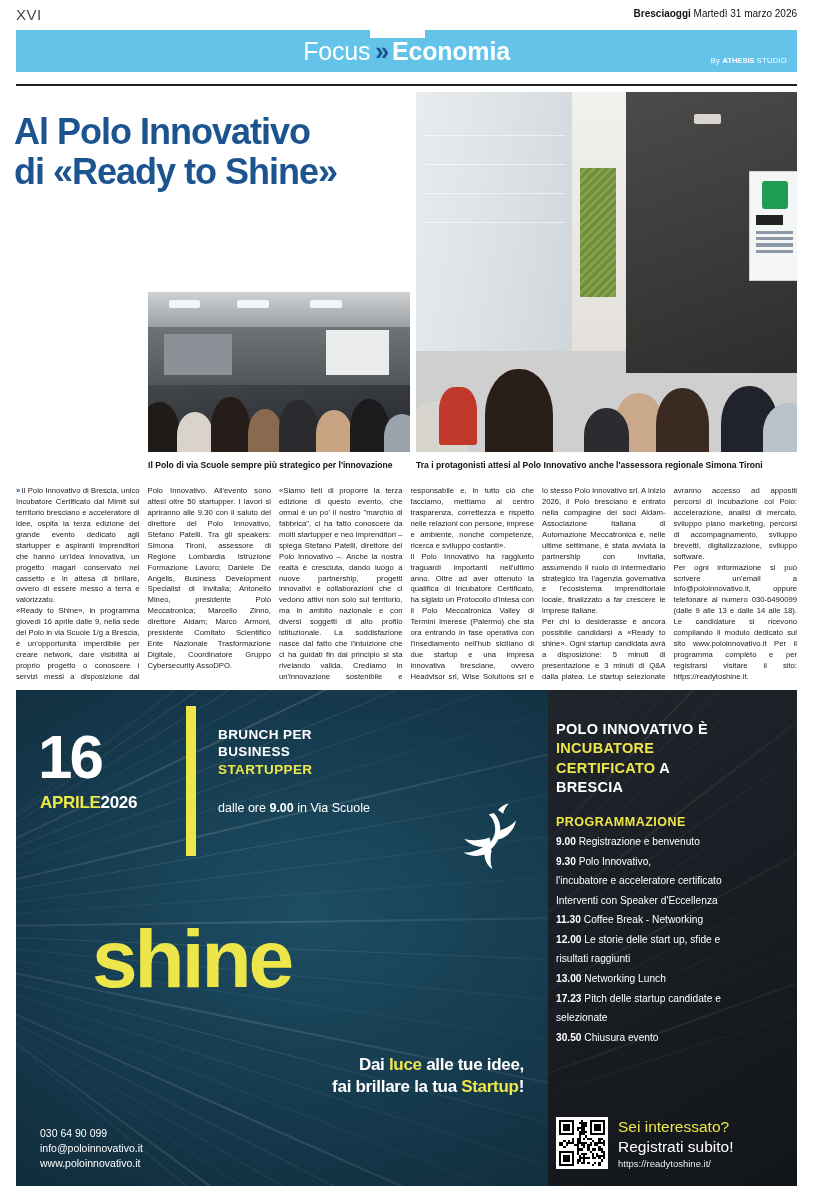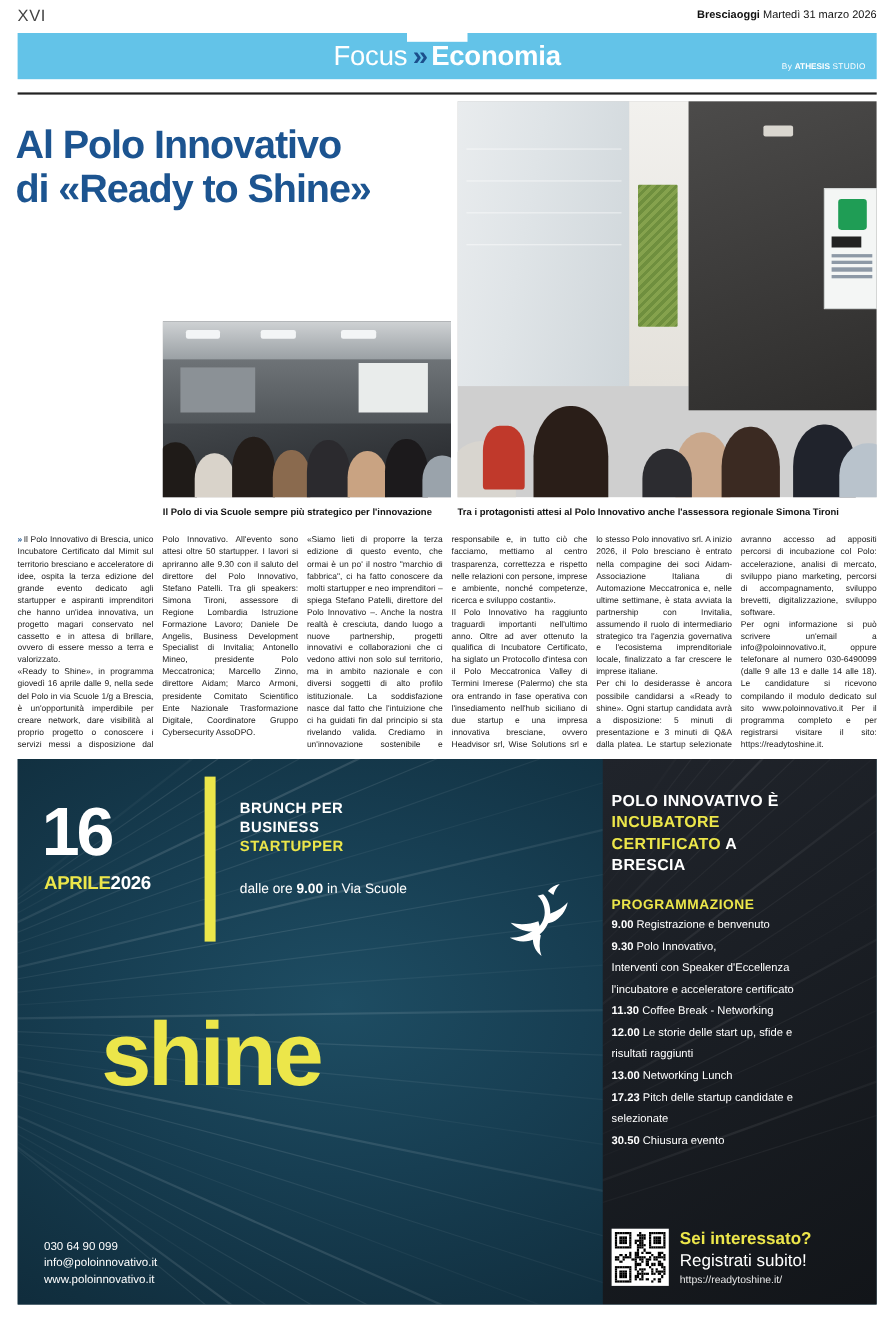--- a/index.html
+++ b/index.html
@@ -216,21 +216,21 @@
   .qr-box{
     position:absolute;left:556px;top:1117px;width:52px;height:52px;background:#fff;
     padding:3px;box-sizing:border-box;
   }
   .qr-grid{width:100%;height:100%;display:grid;
     grid-template-columns:repeat(21,1fr);grid-template-rows:repeat(21,1fr);}
   .qr-grid i{background:#000;}
   .cta{
     position:absolute;left:618px;top:1118px;width:180px;
   }
-  .cta-1{font-size:15.5px;font-weight:bold;color:#ece64a;line-height:1.2;}
+  .cta-1{font-size:15.5px;font-weight:normal;color:#ece64a;line-height:1.2;}
   .cta-2{font-size:15.5px;font-weight:normal;color:#ffffff;line-height:1.25;}
   .cta-3{font-size:9.5px;color:#e8e8e8;margin-top:2px;}
 </style>
 </head>
 <body>
 
 <div class="page">
 
   <div class="masthead">
     <div class="folio">XVI</div>
@@ -423,40 +423,44 @@
       <path d="M62 44c10-3 20-8 27-16-2 11-9 20-19 25-3 1-6 2-9 2z"></path>
       <path d="M52 52c-11 4-23 5-35 2 8 8 19 12 30 11 3 0 5-1 8-2z"></path>
       <path d="M48 62c-9 7-20 11-32 11 10 6 22 6 33 1 2-1 4-2 6-4z"></path>
       <path d="M55 70c-2 9-2 18 1 26-7-5-11-13-11-22 0-2 0-3 1-5z"></path>
       <path d="M64 14c4-5 9-8 15-9-4 4-7 9-8 14z"></path>
     </g>
   </svg>
 
   <div class="logo-shine">shine</div>
 
+  <div class="tagline">
+    <div><span>Dai </span><span class="hi">luce</span><span> alle tue idee,</span></div>
+    <div><span>fai brillare la tua </span><span class="hi">Startup</span><span>!</span></div>
+  </div>
 
   <div class="ad-contacts">
     <div>030 64 90 099</div>
     <div>info@poloinnovativo.it</div>
     <div>www.poloinnovativo.it</div>
   </div>
 
   <div class="pi-title">
     <div>POLO INNOVATIVO È</div>
     <div class="hi">INCUBATORE</div>
     <div><span class="hi">CERTIFICATO</span><span> A</span></div>
     <div>BRESCIA</div>
   </div>
 
   <div class="prog-title">PROGRAMMAZIONE</div>
   <div class="prog-list" id="programme-list">
       <div><span class="t">9.00</span><span> Registrazione e benvenuto</span></div>
       <div><span class="t">9.30</span><span> Polo Innovativo,</span></div>
+      <div><span>l'incubatore e acceleratore certificato</span></div>
       <div><span>Interventi con Speaker d'Eccellenza</span></div>
-      <div><span>l'incubatore e acceleratore certificato</span></div>
       <div><span class="t">11.30</span><span> Coffee Break - Networking</span></div>
       <div><span class="t">12.00</span><span> Le storie delle start up, sfide e</span></div>
       <div><span>risultati raggiunti</span></div>
       <div><span class="t">13.00</span><span> Networking Lunch</span></div>
       <div><span class="t">17.23</span><span> Pitch delle startup candidate e</span></div>
       <div><span>selezionate</span></div>
       <div><span class="t">30.50</span><span> Chiusura evento</span></div>
     </div>
 
   <div class="qr-box">

